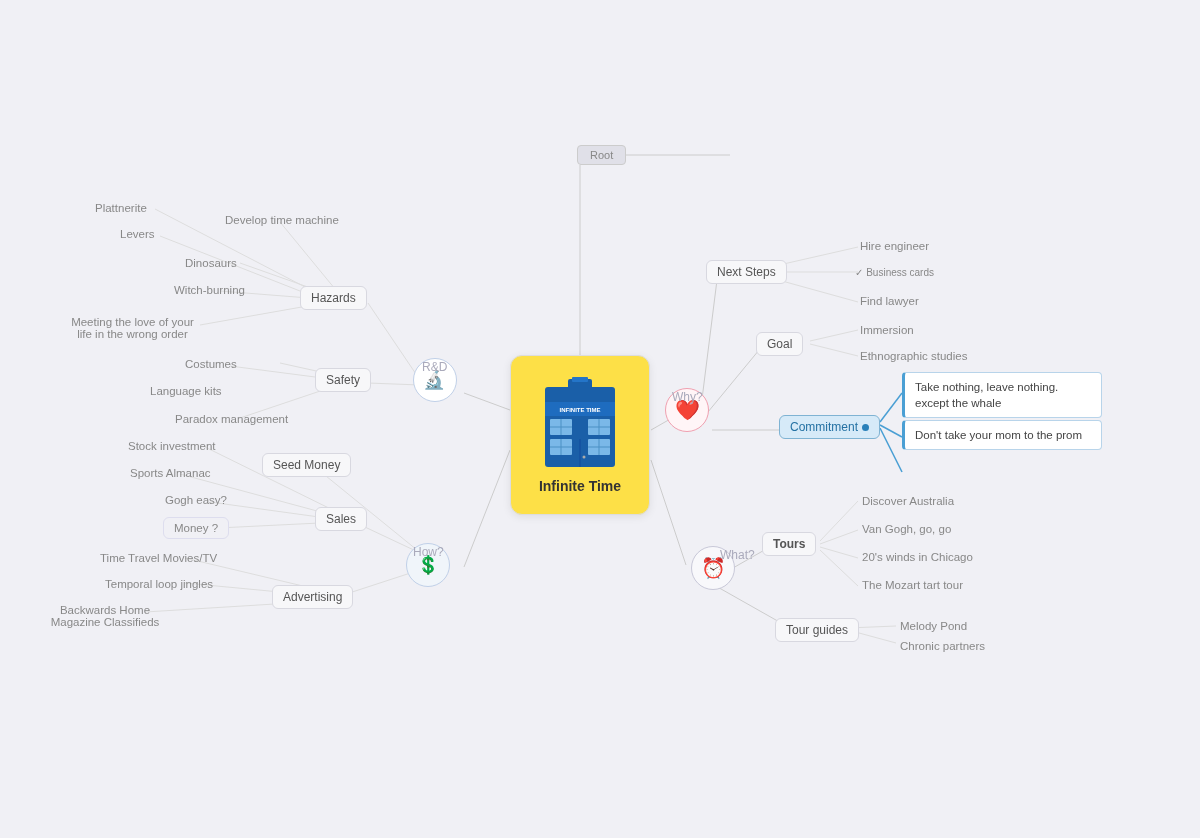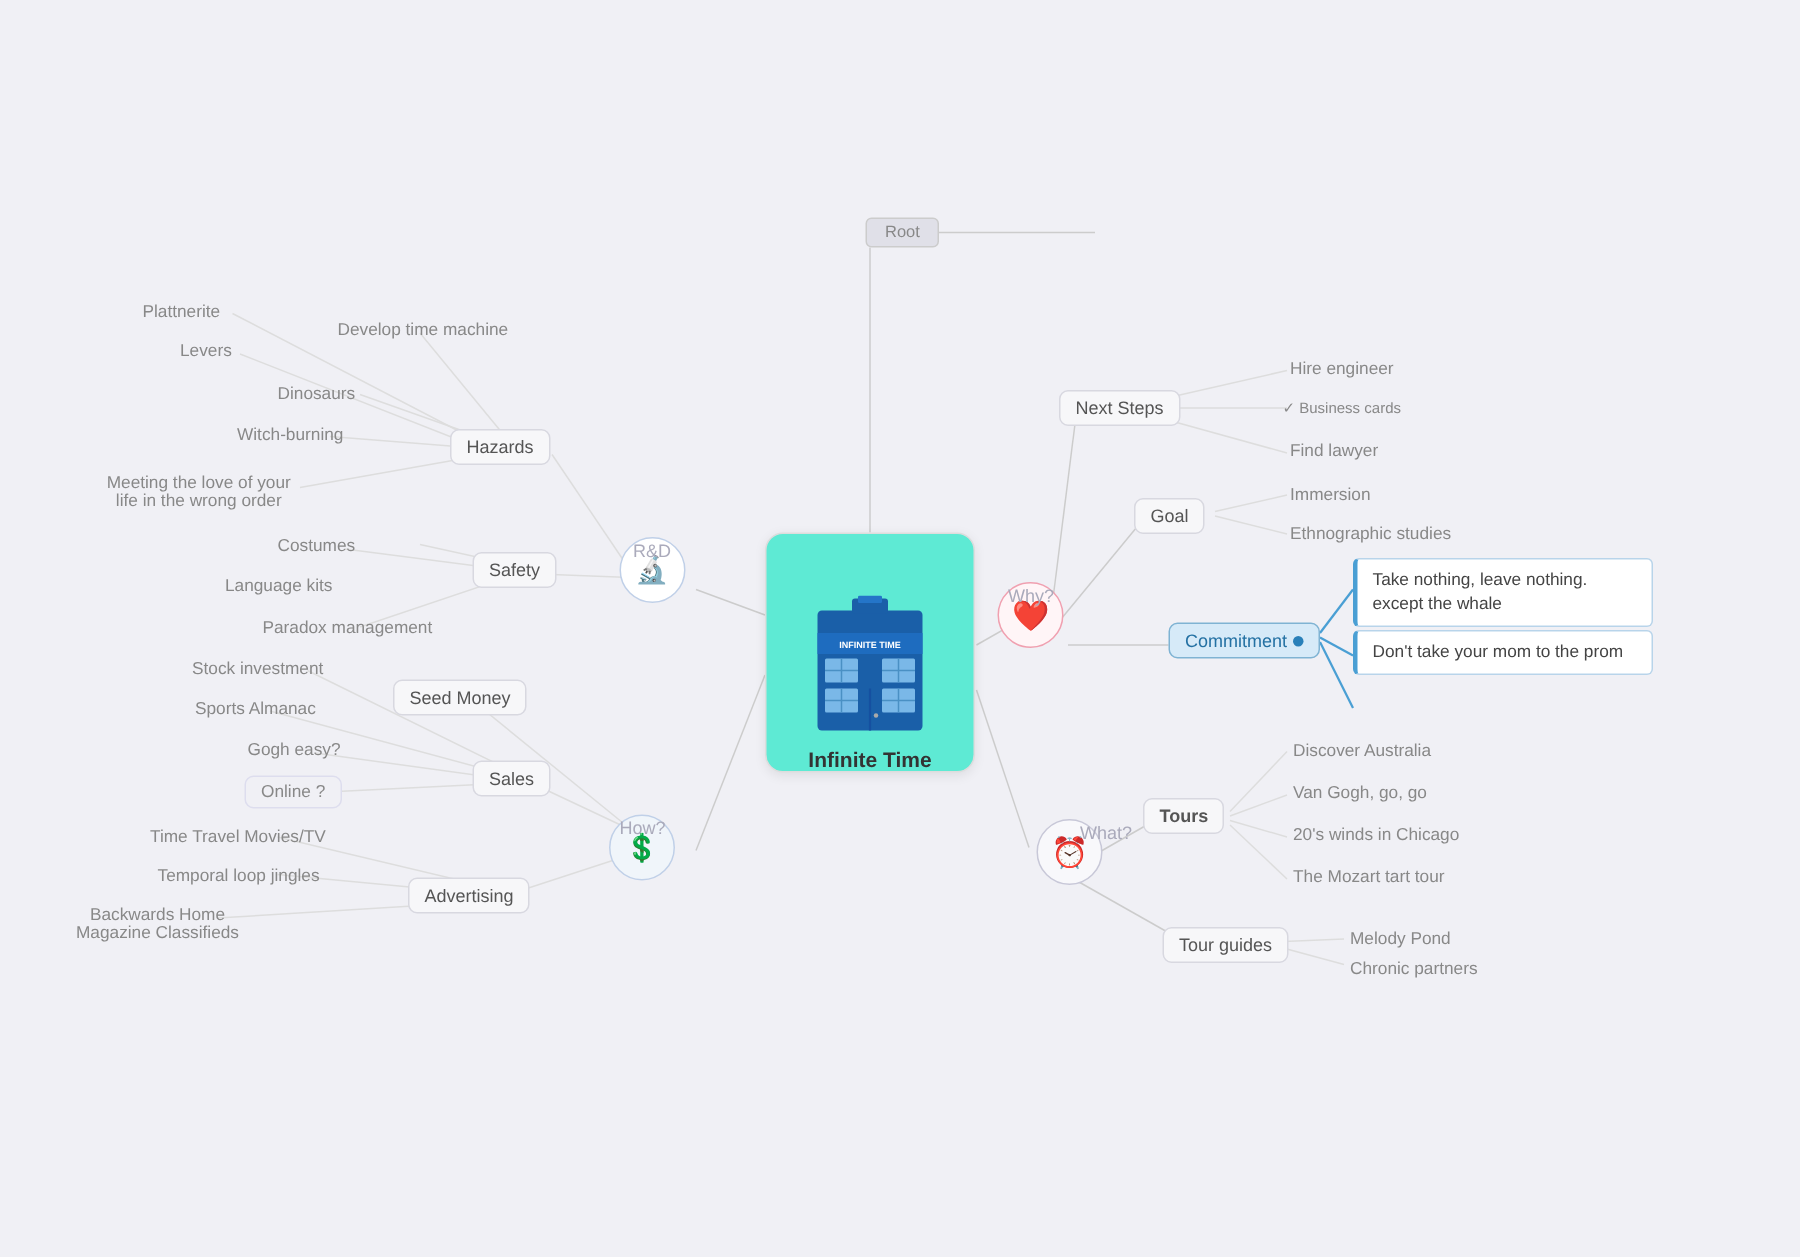--- a/index.html
+++ b/index.html
@@ -28,27 +28,27 @@
       pointer-events: none;
     }
 
     
     .central-node {
       position: absolute;
       left: 510px;
       top: 355px;
       width: 140px;
       height: 160px;
-      background: #5eead4;
+      background: #fde047;
       border-radius: 12px;
       border: 1.5px solid #ddd;
       display: flex;
       flex-direction: column;
       align-items: center;
-      justify-content: flex-end;
+      justify-content: center;
       box-shadow: 0 2px 8px rgba(0,0,0,0.08);
     }
 
     .tardis-icon {
       width: 80px;
       height: 95px;
       margin-bottom: 6px;
     }
 
     .central-label {
@@ -289,31 +289,31 @@
     </div>
     <span class="icon-label" style="position:relative; top:2px; color:#aab;">How?</span>
   </div>
 
   <div class="node branch" style="left:300px; top:286px;">Hazards</div>
   <div class="node branch" style="left:315px; top:368px;">Safety</div>
   <div class="node leaf" style="left:215px; top:210px;">Develop time machine</div>
   <div class="node leaf" style="left:85px; top:198px;">Plattnerite</div>
   <div class="node leaf" style="left:110px; top:224px;">Levers</div>
   <div class="node leaf" style="left:175px; top:253px;">Dinosaurs</div>
-  <div class="node leaf" style="left:148px; top:280px;">Witch-burning</div>
+  <div class="node leaf" style="left:164px; top:280px;">Witch-burning</div>
   <div class="node leaf" style="left:55px; top:312px; white-space:normal; width:155px; text-align:center;">Meeting the love of your life in the wrong order</div>
   <div class="node leaf" style="left:175px; top:354px;">Costumes</div>
   <div class="node leaf" style="left:140px; top:381px;">Language kits</div>
   <div class="node leaf" style="left:165px; top:409px;">Paradox management</div>
   <div class="node branch" style="left:262px; top:453px;">Seed Money</div>
   <div class="node branch" style="left:315px; top:507px;">Sales</div>
   <div class="node leaf" style="left:118px; top:436px;">Stock investment</div>
   <div class="node leaf" style="left:120px; top:463px;">Sports Almanac</div>
   <div class="node leaf" style="left:155px; top:490px;">Gogh easy?</div>
-  <div class="node leaf" style="left:163px; top:517px; background:#f0f0f5; border:1px solid #dde;">Online ?</div>
+  <div class="node leaf" style="left:163px; top:517px; background:#f0f0f5; border:1px solid #dde;">Money ?</div>
   <div class="node branch" style="left:272px; top:585px;">Advertising</div>
   <div class="node leaf" style="left:90px; top:548px;">Time Travel Movies/TV</div>
   <div class="node leaf" style="left:95px; top:574px;">Temporal loop jingles</div>
   <div class="node leaf" style="left:25px; top:600px; white-space:normal; width:160px; text-align:center;">Backwards Home Magazine Classifieds</div>
 
   <div style="position:absolute; left:672px; top:388px; display:flex; flex-direction:column; align-items:center;">
     <div class="icon-node" style="border-color:#f0a0b0; background:#fff5f7;">
       <span style="font-size:20px;">❤️</span>
     </div>
     <span class="icon-label" style="position:relative; top:2px; color:#aab;">Why?</span>

